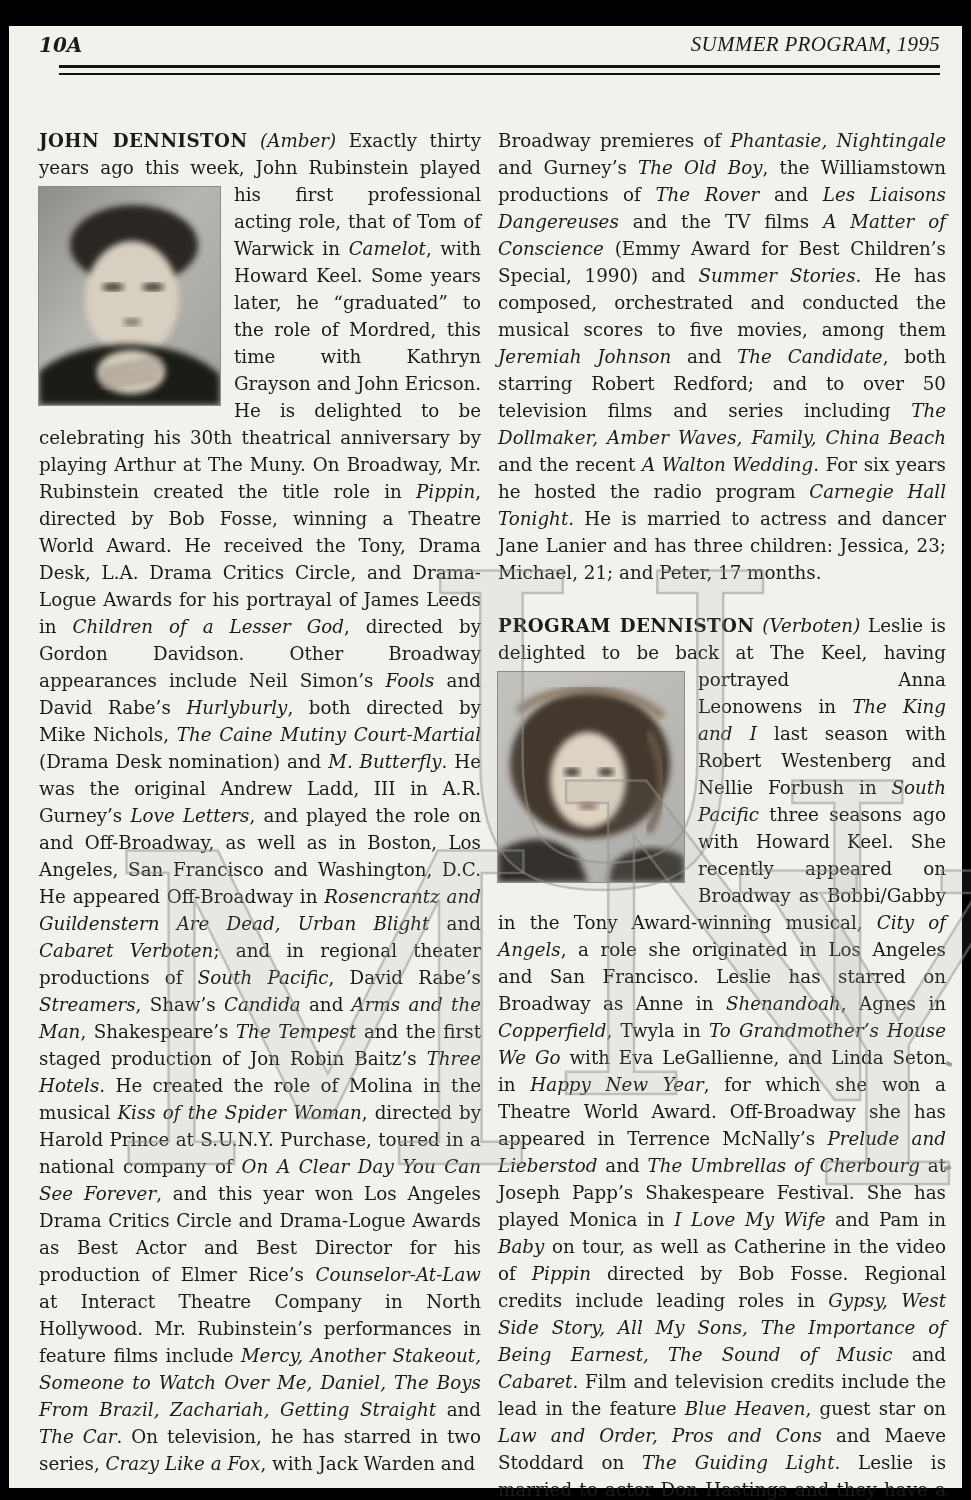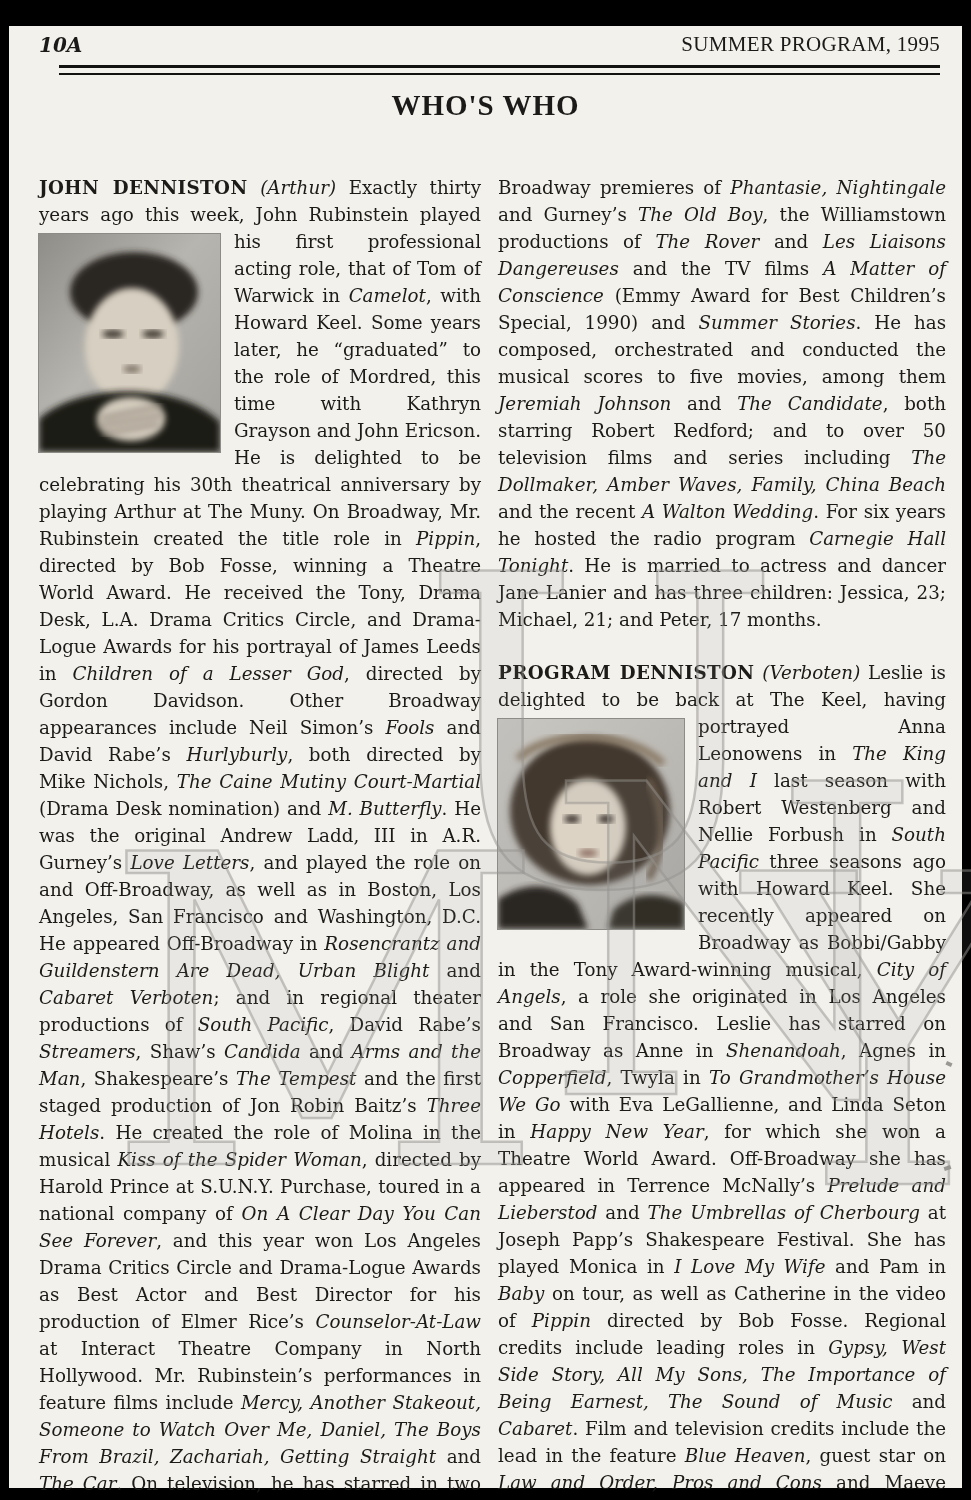--- a/index.html
+++ b/index.html
@@ -9,21 +9,21 @@
   }
   .page{
     position:absolute;left:9px;top:26px;width:953px;height:1462px;
     background:#f3f1ec;color:#1b1a18;
   }
   .hdr{
     display:flex;justify-content:space-between;align-items:flex-end;
     margin:6px 22px 8px 30px;
   }
   .hdr-num{font-size:20px;font-weight:bold;font-style:italic;}
-  .hdr-issue{font-size:21px;font-family:"Liberation Serif", serif;letter-spacing:.3px;}
+  .hdr-issue{font-size:21px;font-family:"Liberation Serif", serif;letter-spacing:.3px;font-style:italic;}
   .rule{
     margin:5px 22px 0 50px;height:5px;
     border-top:3px solid #121210;border-bottom:2px solid #121210;
   }
   .pg-title{
     text-align:center;margin-top:14px;font-size:29px;font-weight:bold;
     letter-spacing:1px;font-family:"Liberation Serif", serif;
   }
   .cols{
     display:flex;gap:17px;margin:52px 22px 0 30px;
@@ -62,27 +62,26 @@
 
 <div class="page">
 
   <div class="hdr">
     <span class="hdr-num">10A</span>
     <span class="hdr-issue">SUMMER PROGRAM, 1995</span>
   </div>
 
   <div class="rule"></div>
 
-  <div class="pg-title">WHO'S WHO</div>
 
   <div class="cols">
 
     <div class="col-l">
       <p class="bio">
-        <span><span style="font-weight: bold; letter-spacing: 0.4px;">JOHN DENNISTON</span><span> </span><span style="font-style: italic;">(Arthur)</span><span> Exactly thirty years ago this week, John Rubinstein played his </span></span><span class="photo" style="width:181px;height:218px;">
+        <span><span style="font-weight: bold; letter-spacing: 0.4px;">JOHN DENNISTON</span><span> </span><span style="font-style: italic;">(Amber)</span><span> Exactly thirty years ago this week, John Rubinstein played his </span></span><span class="photo" style="width:181px;height:218px;">
             <svg width="181" height="218" viewBox="0 0 181 218" xmlns="http://www.w3.org/2000/svg">
             <defs>
               <linearGradient id="jbg" x1="0" y1="0" x2="1" y2="1">
                 <stop offset="0" stop-color="#8f8d88"></stop>
                   <stop offset="0.45" stop-color="#b7b5b0"></stop>
                   <stop offset="1" stop-color="#a3a19c"></stop>
               </linearGradient>
               <filter id="jb">
                   <feGaussianBlur stdDeviation="3"></feGaussianBlur>
                 </filter>

